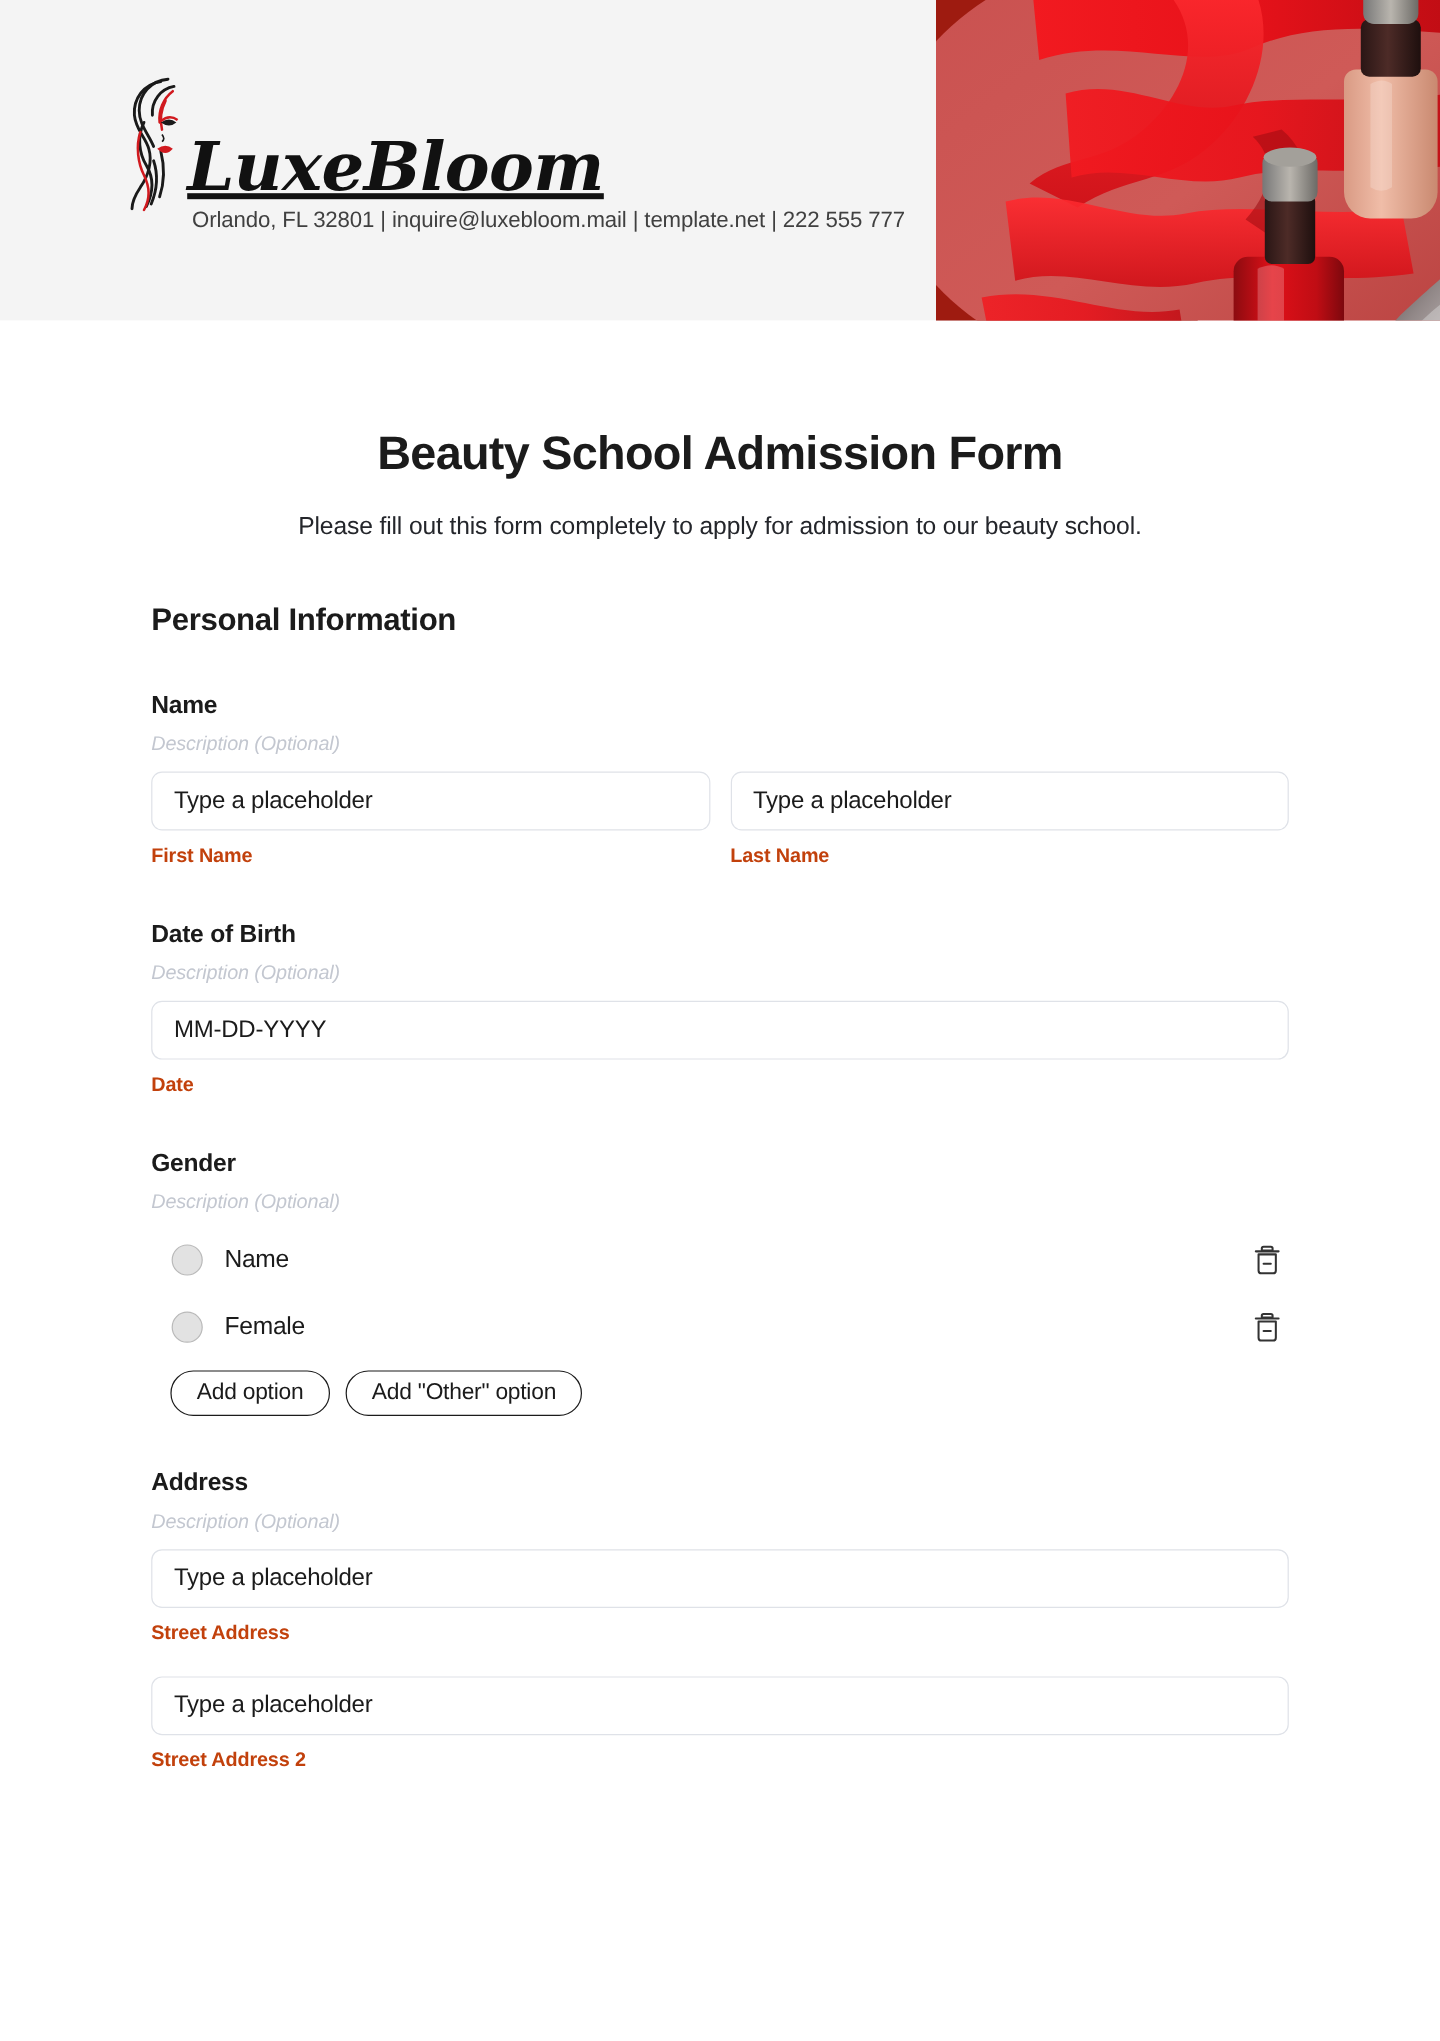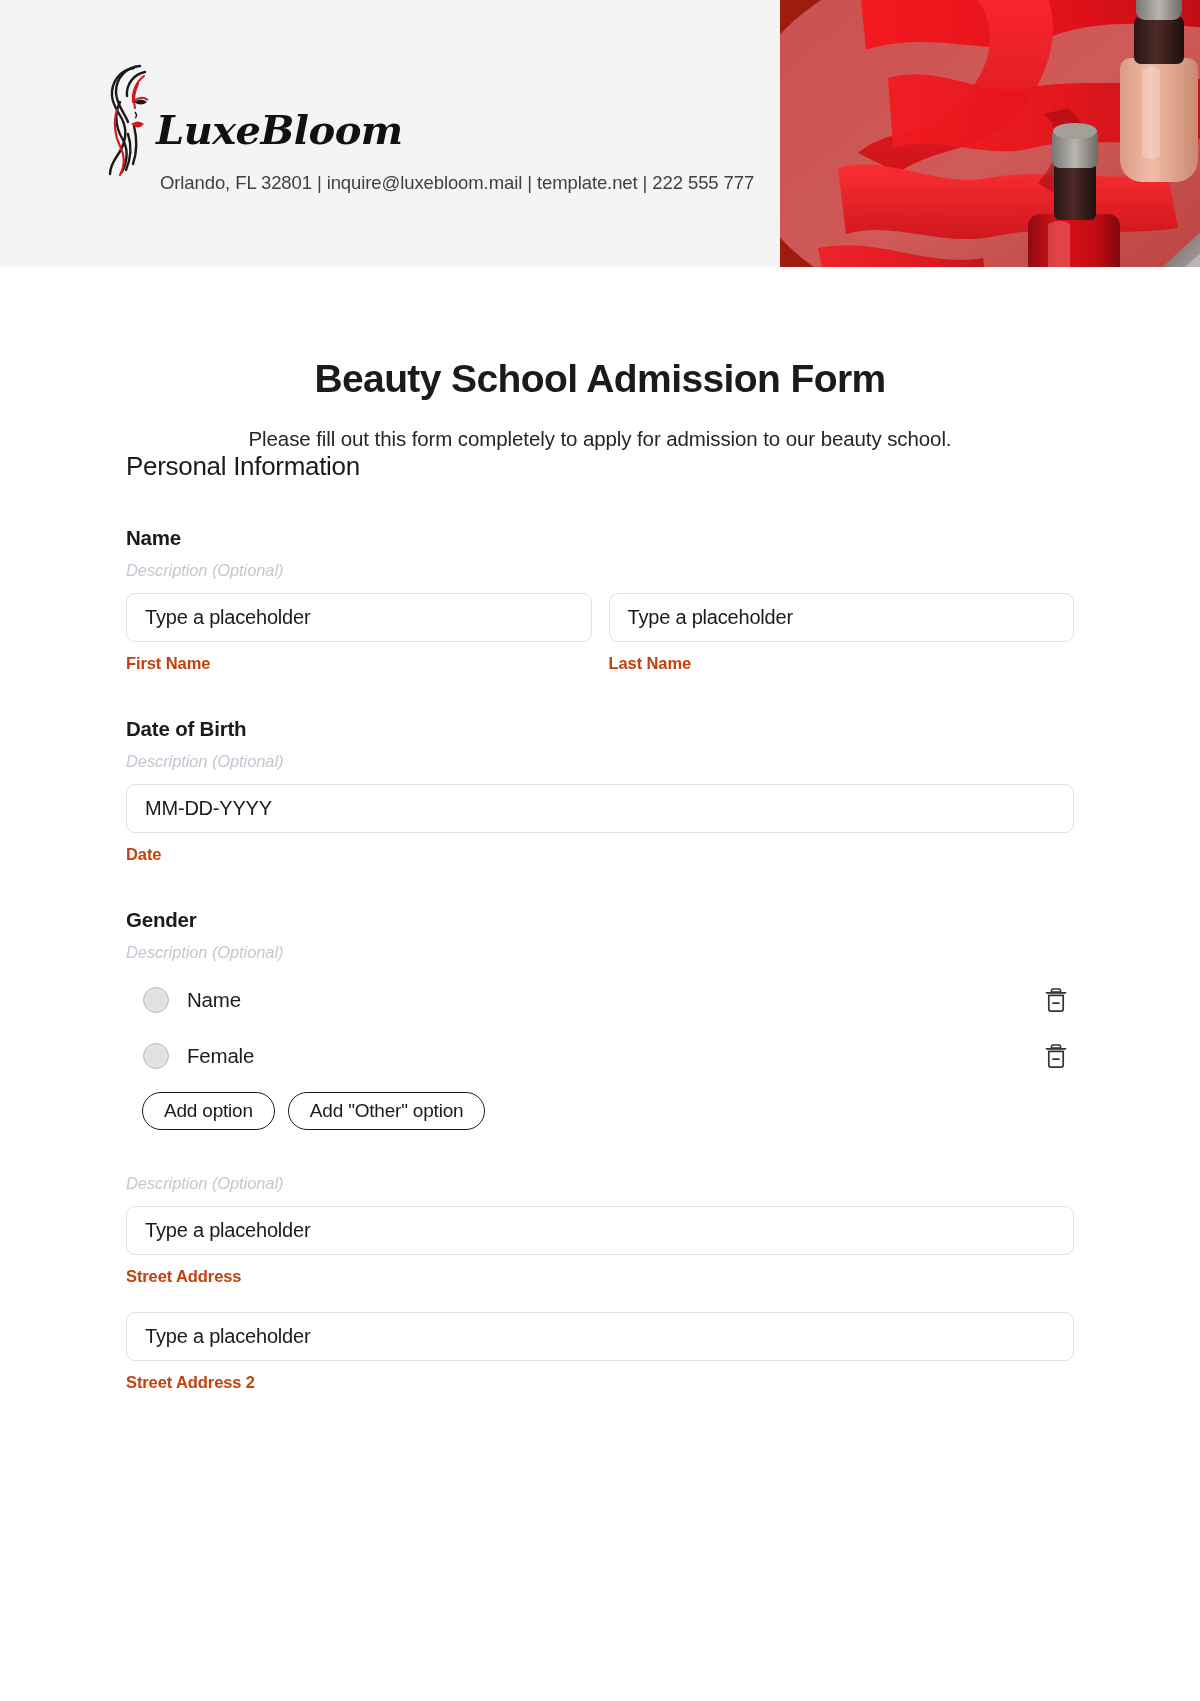--- a/index.html
+++ b/index.html
@@ -80,25 +80,26 @@
     width: 62px;
     height: 116px;
   }
   .logo-mark svg { display: block; width: 100%; height: 100%; }
   .logo-word {
     position: absolute;
     left: 52px;
     top: 44px;
     font-family: "DejaVu Serif", serif;
     font-style: italic;
-    font-size: 40px;
+    font-size: 56px;
     font-weight: 700;
     color: #111111;
     letter-spacing: -0.5px;
     white-space: nowrap;
+    text-decoration: underline;
   }
   .contact-line {
     position: absolute;
     left: 56px;
     top: 110px;
     font-size: 18.5px;
     color: #404040;
     white-space: nowrap;
     letter-spacing: -0.1px;
   }
@@ -120,22 +121,23 @@
   }
   .form-subtitle {
     margin-top: 26px;
     text-align: center;
     font-size: 20.5px;
     color: #24262b;
     letter-spacing: -0.1px;
   }
 
   .section-title {
+    margin-top: 50px;
     font-size: 26px;
-    font-weight: 400;
+    font-weight: 700;
     color: #1b1b1b;
     letter-spacing: -0.3px;
   }
 
   .field-block { margin-top: 44px; }
 
   .field-label {
     font-size: 20.5px;
     font-weight: 700;
     color: #1b1b1b;
@@ -422,20 +424,21 @@
 
     </div>
 
     <div class="pill-row">
       <button class="pill-btn">Add option</button>
       <button class="pill-btn">Add "Other" option</button>
     </div>
   </div>
 
   <div class="field-block">
+    <div class="field-label">Address</div>
     <div class="field-desc">Description (Optional)</div>
     <div class="input-row">
       <div class="input-col">
         <div class="text-input">Type a placeholder</div>
         <div class="sub-label">Street Address</div>
       </div>
     </div>
     <div class="input-row" style="margin-top:26px;">
       <div class="input-col">
         <div class="text-input">Type a placeholder</div>

